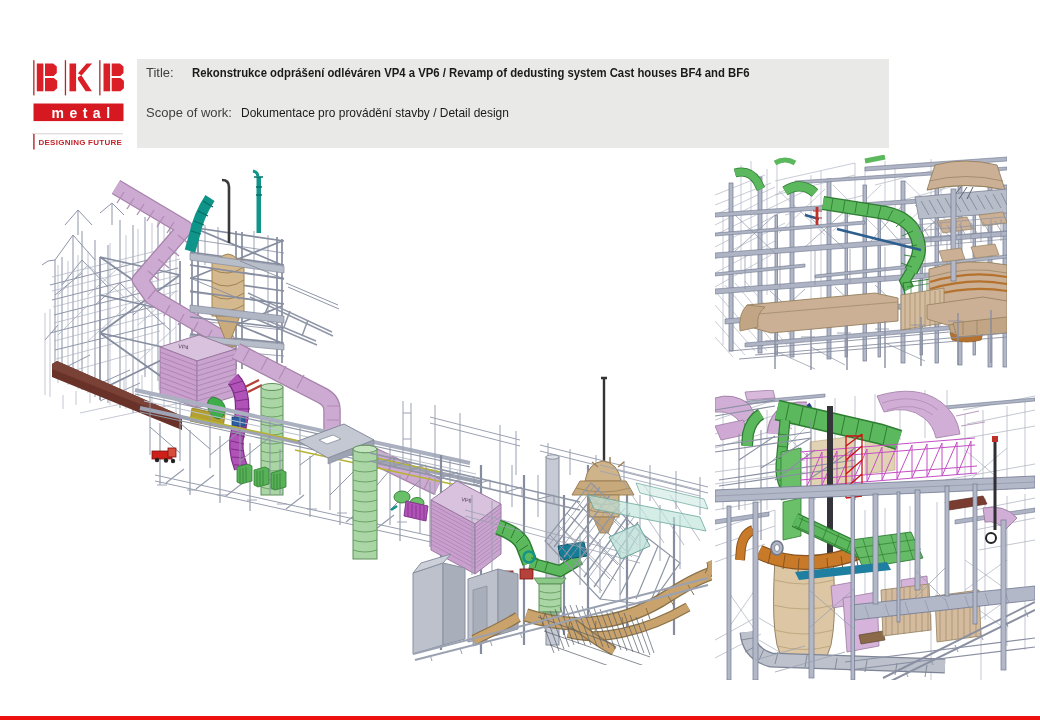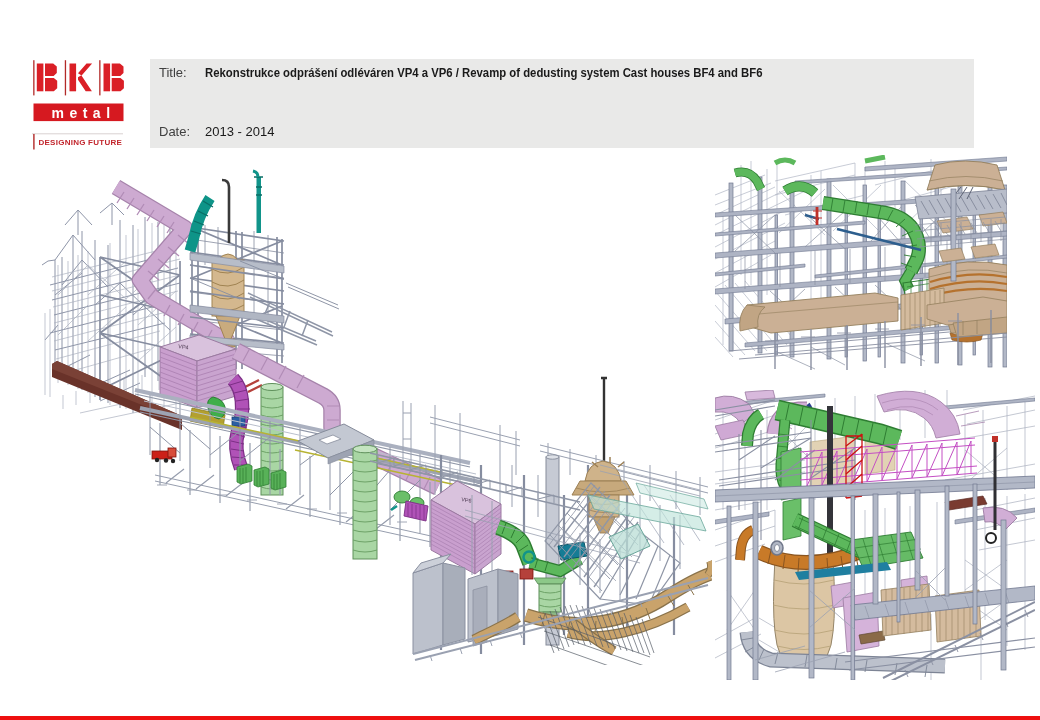--- a/index.html
+++ b/index.html
@@ -1,17 +1,17 @@
 <!DOCTYPE html>
 <html><head><meta charset="utf-8">
 <style>
 html,body{margin:0;padding:0;background:#fff;}
 #page{position:relative;width:1040px;height:720px;overflow:hidden;background:#fff;font-family:"Liberation Sans",sans-serif;}
 .abs{position:absolute;}
-#hdr{left:137px;top:59px;width:824px;height:89px;background:#e9e9e8;margin-left:13px;}
+#hdr{left:137px;top:59px;width:752px;height:89px;background:#e9e9e8;}
 .hrow{position:absolute;left:0;width:850px;height:16px;font-size:13px;color:#262626;white-space:nowrap;}
 .hlab{position:absolute;color:#404040;}
 .hval{position:absolute;color:#1a1a1a;}
 #redbar{left:0;top:716px;width:1040px;height:4px;background:#ee0f0f;}
 </style></head>
 <body>
 <div id="page">
 
   <svg class="abs" style="left:30px;top:57px" width="100" height="95" viewBox="0 0 100 95">
     <g fill="#da1f26">
@@ -35,23 +35,23 @@
       <rect x="3.2" y="77" width="1.4" height="15.5" fill="#b22a28"></rect>
       <text x="8.5" y="87.5" font-size="8" font-weight="bold" letter-spacing="0.25" fill="#c2252c" font-family="Liberation Sans">DESIGNING FUTURE</text>
     </g>
   </svg>
 
   <div class="abs" id="hdr">
     <div class="hrow" style="top:5.5px">
       <span class="hlab" style="left:9px">Title:</span>
       <span class="hval" style="left:55px;font-weight:bold;display:inline-block;transform:scaleX(.872);transform-origin:0 0">Rekonstrukce odprášení odléváren VP4 a VP6 / Revamp of dedusting system Cast houses BF4 and BF6</span>
     </div>
-    <div class="hrow" style="top:64.5px">
-      <span class="hlab" style="left:9px">Date:</span>
-      <span class="hval" style="left:55px">2013 - 2014</span>
+    <div class="hrow" style="top:46px">
+      <span class="hlab" style="left:9px">Scope of work:</span>
+      <span class="hval" style="left:104px;display:inline-block;transform:scaleX(.92);transform-origin:0 0">Dokumentace pro provádění stavby / Detail design</span>
     </div>
   </div>
 
   <svg class="abs" id="sceneA" style="left:40px;top:165px" width="672" height="500" viewBox="0 0 672 500">
 
     <g stroke="#8e95a8" stroke-width="1" fill="none">
       <path d="M15 95 V210 M22 92 V215 M33 70 V220 M42 66 V225 M55 75 V232 M68 80 V238 M80 55 V243 M93 60 V248 M105 52 V212 M118 57 V216 M130 62 V220"></path>
       <path d="M10 120 L135 88 M12 135 L138 103 M14 150 L140 118 M10 168 L120 140 M15 185 L125 158"></path>
       <path d="M15 95 L33 70 M33 70 L55 95 M22 120 L42 95 M42 95 L68 122 M15 130 L42 108 M55 140 L80 118 M80 118 L105 142 M93 150 L118 128 M105 142 L130 165"></path>
       <path d="M20 205 L50 190 M50 223 L90 205 M60 236 L100 218 M18 160 L5 175 M8 96 L15 95 M2 100 L8 96"></path>

